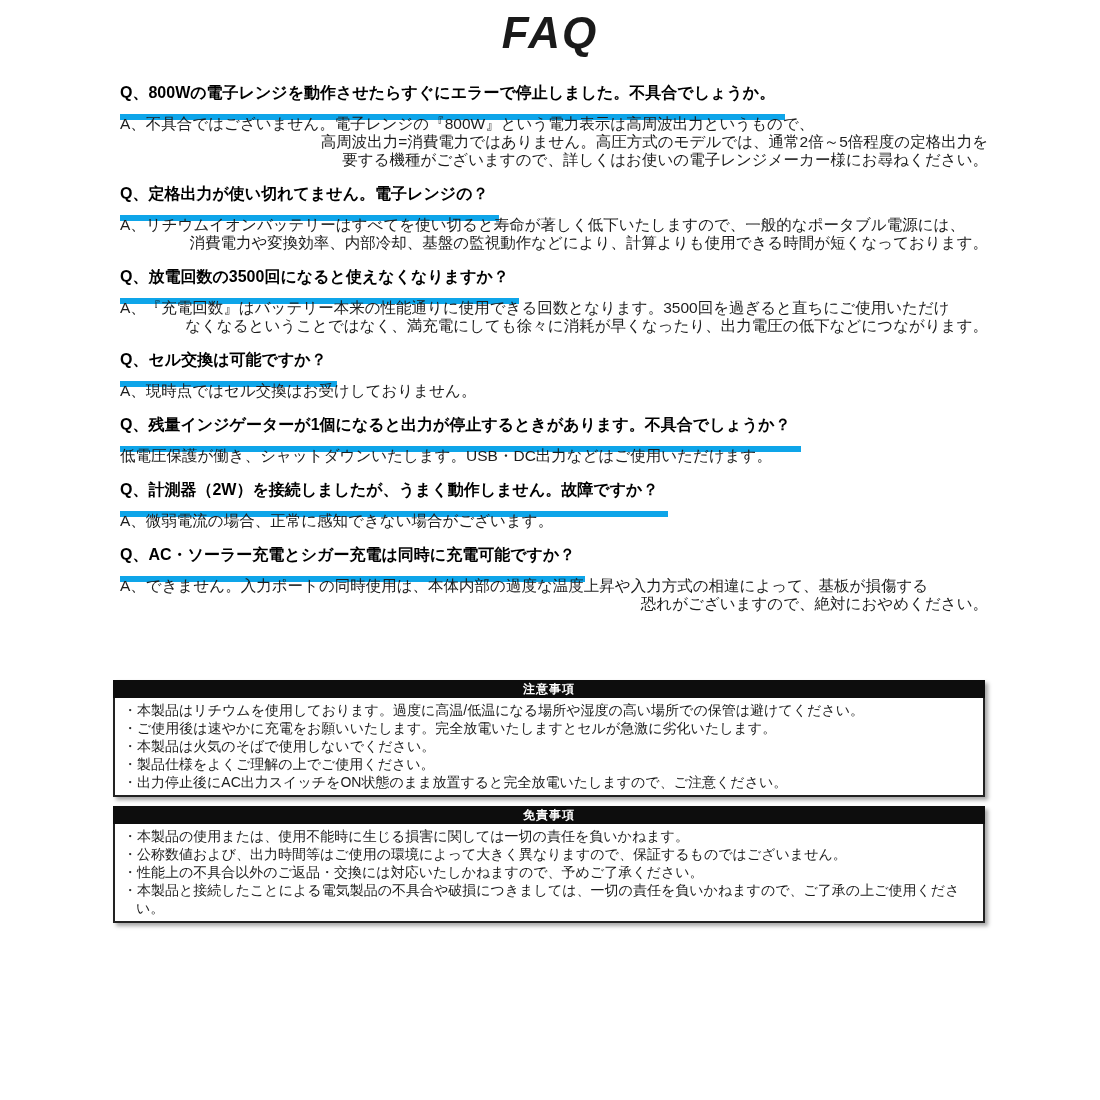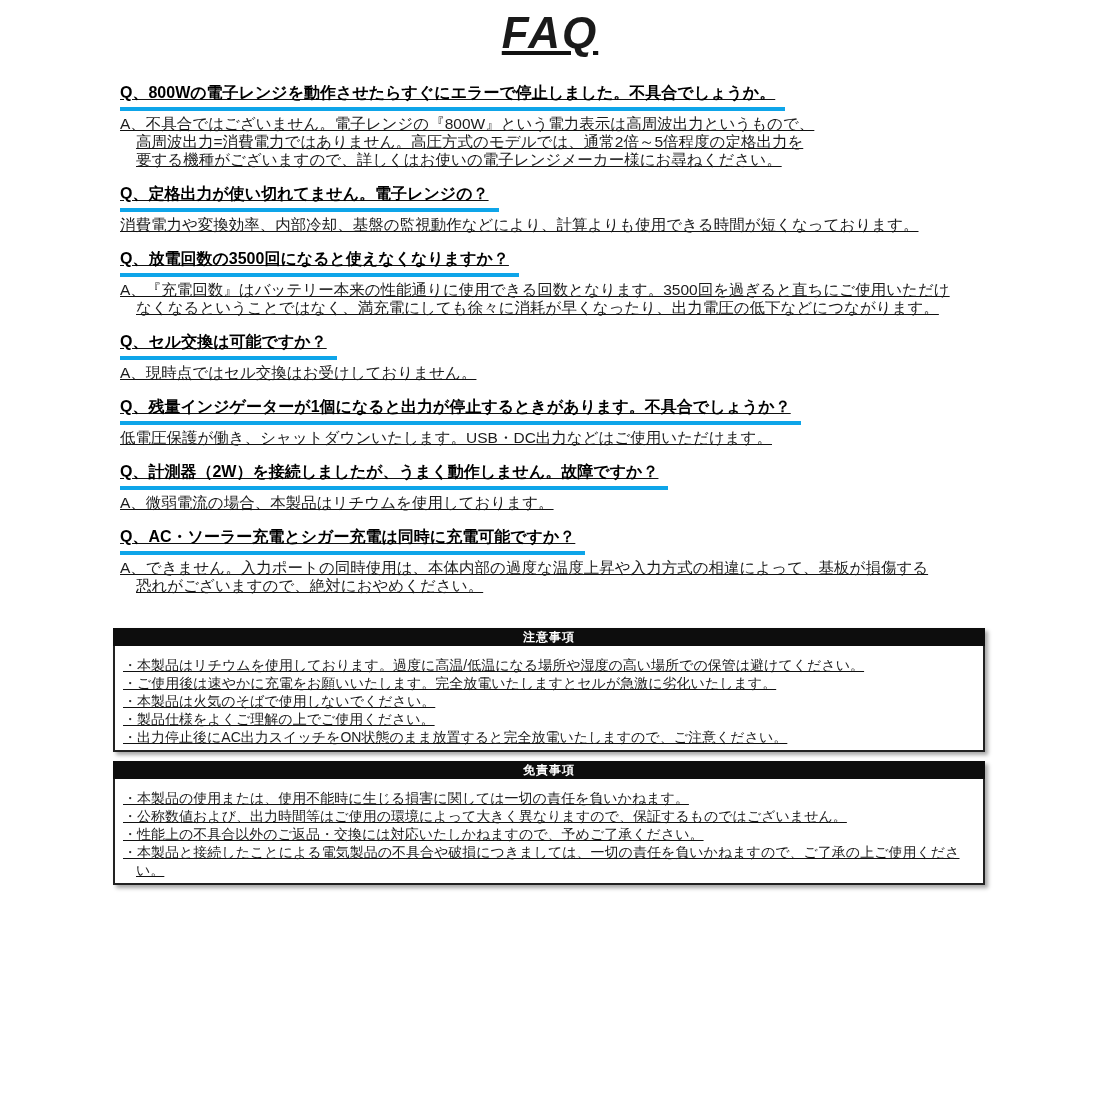--- a/index.html
+++ b/index.html
@@ -3,21 +3,21 @@
 <meta charset="utf-8">
 <style>
   * { margin: 0; padding: 0; box-sizing: border-box; }
   html, body {
     width: 1100px; height: 1100px;
     background: #ffffff;
     font-family: "Liberation Sans", "DejaVu Sans", sans-serif;
     color: #111111;
     overflow: hidden;
   }
-  .page { width: 1100px; height: 1100px; position: relative; text-decoration: underline; }
+  .page { width: 1100px; height: 1100px; position: relative; }
 
   .page-title {
     text-align: center;
     font-style: italic;
     font-weight: 600;
     font-size: 44px;
     letter-spacing: 2px;
     padding-top: 8px;
     margin-bottom: 24px;
     color: #1a1a1a;
@@ -27,50 +27,50 @@
 
   .qa { margin-bottom: 14px; }
   .q {
     font-size: 16px;
     font-weight: bold;
     line-height: 22px;
     margin-bottom: 11px;
     color: #000000;
   }
   .q .q-text {
-    border-bottom: 4px solid #0ea5e9;
-    padding-bottom: 6px;
+    border-bottom: 6px solid #0ea5e9;
+    padding-bottom: 13px;
     padding-right: 10px;
   }
   .a { font-size: 15.5px; line-height: 18px; color: #1c1c1c; }
-  .a .a-line + .a-line { padding-left: 16px; }
+  .a .a-line + .a-line { padding-left: 16px; text-align: right; }
 
   .notice {
     margin-left: 113px;
     width: 872px;
     box-shadow: 3px 3px 4px rgba(0,0,0,0.35);
     background: #ffffff;
   }
-  .notice-caution { margin-top: 33px; }
+  .notice-caution { margin-top: 67px; }
   .notice-disclaimer { margin-top: 9px; }
   .notice-header {
     background: #0d0d0d;
     color: #ffffff;
     font-size: 12px;
     font-weight: bold;
     text-align: center;
     height: 18px;
     line-height: 18px;
     letter-spacing: 1px;
   }
   .notice-body {
     border: 2px solid #222222;
     border-top: none;
     background: #ffffff;
-    padding: 10px 8px 4px 8px;
+    padding: 3px 8px 4px 8px;
     font-size: 14px;
     line-height: 18px;
     color: #1c1c1c;
   }
   .notice-item {
     padding-left: 13px;
     text-indent: -13px;
   }
 </style>
 </head>
@@ -87,20 +87,21 @@
       <div class="a">
         <div class="a-line">A、不具合ではございません。電子レンジの『800W』という電力表示は高周波出力というもので、</div>
         <div class="a-line">高周波出力=消費電力ではありません。高圧方式のモデルでは、通常2倍～5倍程度の定格出力を</div>
         <div class="a-line">要する機種がございますので、詳しくはお使いの電子レンジメーカー様にお尋ねください。</div>
       </div>
     </div>
 
     <div class="qa">
       <div class="q"><span class="q-text">Q、定格出力が使い切れてません。電子レンジの？</span></div>
       <div class="a">
+        <div class="a-line">A、リチウムイオンバッテリーはすべてを使い切ると寿命が著しく低下いたしますので、一般的なポータブル電源には、</div>
         <div class="a-line">消費電力や変換効率、内部冷却、基盤の監視動作などにより、計算よりも使用できる時間が短くなっております。</div>
       </div>
     </div>
 
     <div class="qa">
       <div class="q"><span class="q-text">Q、放電回数の3500回になると使えなくなりますか？</span></div>
       <div class="a">
         <div class="a-line">A、『充電回数』はバッテリー本来の性能通りに使用できる回数となります。3500回を過ぎると直ちにご使用いただけ</div>
         <div class="a-line">なくなるということではなく、満充電にしても徐々に消耗が早くなったり、出力電圧の低下などにつながります。</div>
       </div>
@@ -117,21 +118,21 @@
     <div class="qa">
       <div class="q"><span class="q-text">Q、残量インジゲーターが1個になると出力が停止するときがあります。不具合でしょうか？</span></div>
       <div class="a">
         <div class="a-line">低電圧保護が働き、シャットダウンいたします。USB・DC出力などはご使用いただけます。</div>
       </div>
     </div>
 
     <div class="qa">
       <div class="q"><span class="q-text">Q、計測器（2W）を接続しましたが、うまく動作しません。故障ですか？</span></div>
       <div class="a">
-        <div class="a-line">A、微弱電流の場合、本製品はリチウムを使用しております。</div>
+        <div class="a-line">A、微弱電流の場合、正常に感知できない場合がございます。</div>
       </div>
     </div>
 
     <div class="qa">
       <div class="q"><span class="q-text">Q、AC・ソーラー充電とシガー充電は同時に充電可能ですか？</span></div>
       <div class="a">
         <div class="a-line">A、できません。入力ポートの同時使用は、本体内部の過度な温度上昇や入力方式の相違によって、基板が損傷する</div>
         <div class="a-line">恐れがございますので、絶対におやめください。</div>
       </div>
     </div>

